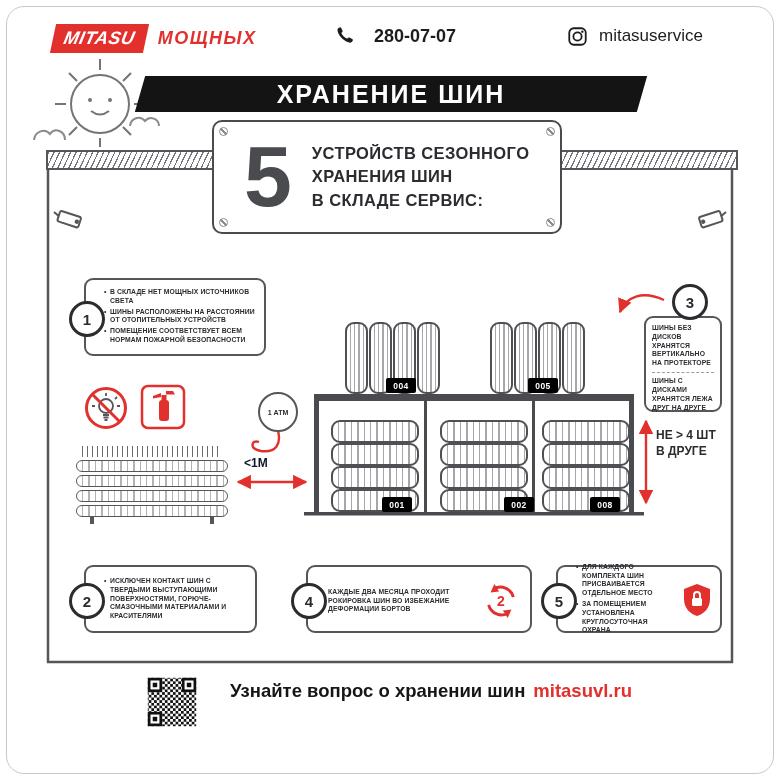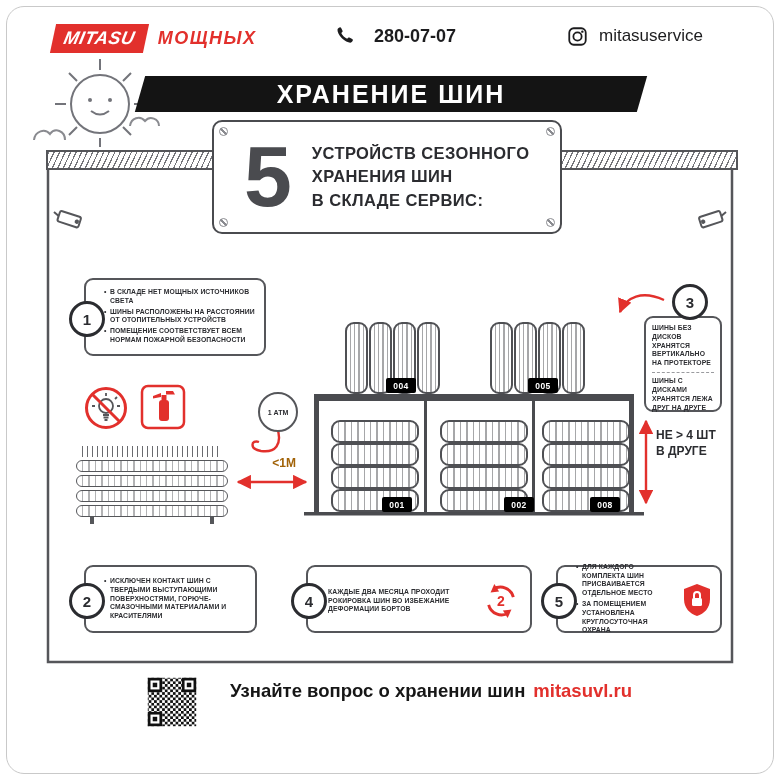--- a/index.html
+++ b/index.html
@@ -58,22 +58,22 @@
          repeating-linear-gradient(90deg,transparent 0 3px,rgba(79,80,84,.5) 3px 4.2px);}
   .hstack{position:absolute;top:420px;display:flex;flex-direction:column;z-index:2;}
   .tireH{width:84px;height:19px;border:2px solid #4f5054;border-radius:9px;background:
          repeating-linear-gradient(90deg,transparent 0 5px,rgba(79,80,84,.5) 5px 6.4px);}
   .tag{position:absolute;background:#000000;color:#fff;font-size:8.5px;font-weight:700;width:30px;height:15px;
        border-radius:2px;display:flex;align-items:center;justify-content:center;z-index:4;letter-spacing:.5px;}
 
   .gauge{position:absolute;left:258px;top:392px;width:36px;height:36px;border:2px solid #55565A;border-radius:50%;
          background:#fff;display:flex;align-items:center;justify-content:center;
          font-size:7px;font-weight:800;color:#2b2c30;z-index:3;text-align:center;}
-  .distance-label{position:absolute;left:244px;top:456px;width:52px;text-align:right;
-         font-size:12px;font-weight:800;color:#a16207;z-index:3;}
+  .distance-label{position:absolute;left:244px;top:456px;width:52px;text-align:left;
+         font-size:12px;font-weight:800;color:#0f172a;z-index:3;}
   .stack-limit{position:absolute;left:656px;top:427px;font-size:12px;font-weight:800;color:#2b2c30;
          line-height:1.35;z-index:3;}
 
   
   .radiator{position:absolute;left:76px;top:446px;width:152px;z-index:2;}
   .rad-fins{height:11px;margin:0 6px;background:repeating-linear-gradient(90deg,#6a6b6f 0 1.4px,transparent 1.4px 5px);}
   .rad-bar{height:10px;margin-top:3px;border:1.5px solid #55565A;border-radius:6px;background:
          repeating-linear-gradient(90deg,transparent 0 5px,rgba(85,86,90,.45) 5px 6.4px);}
   .rad-legs{display:flex;justify-content:space-between;padding:0 14px;}
   .rad-legs div{width:4px;height:7px;background:#55565A;}

